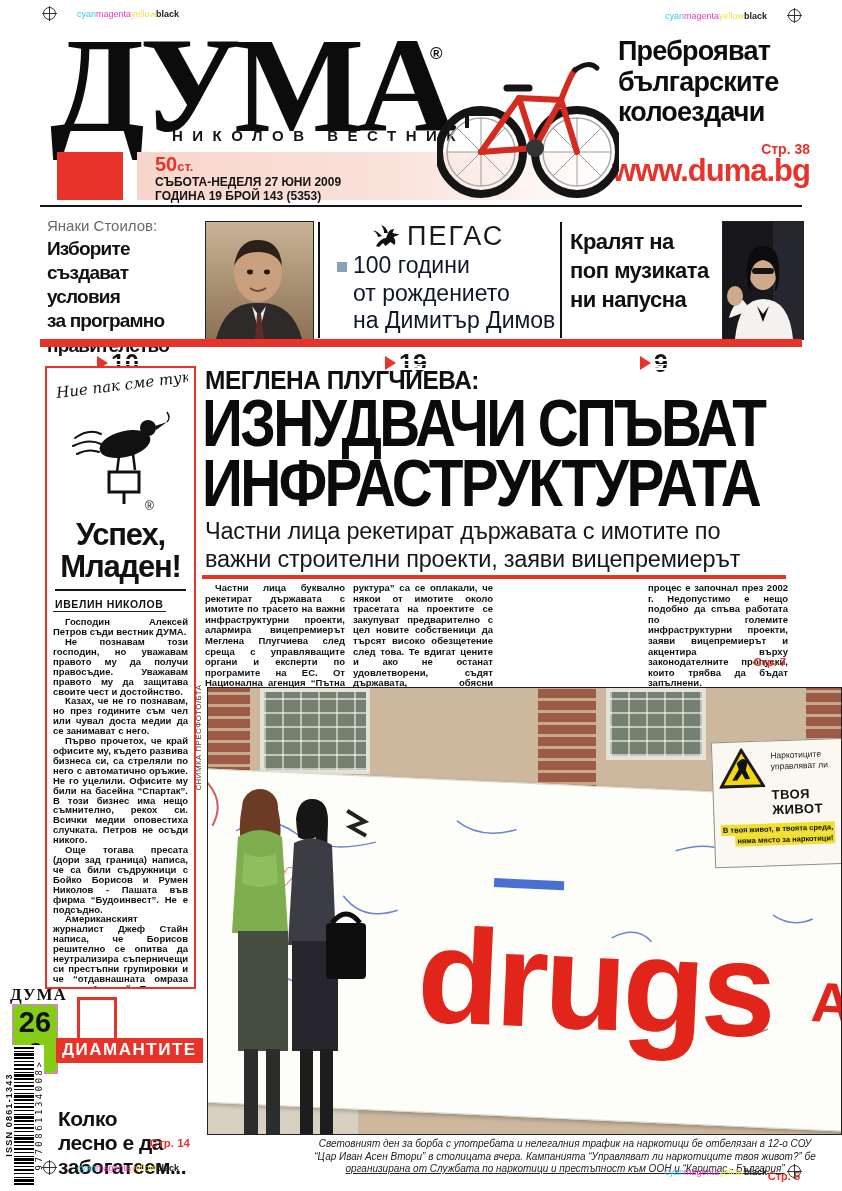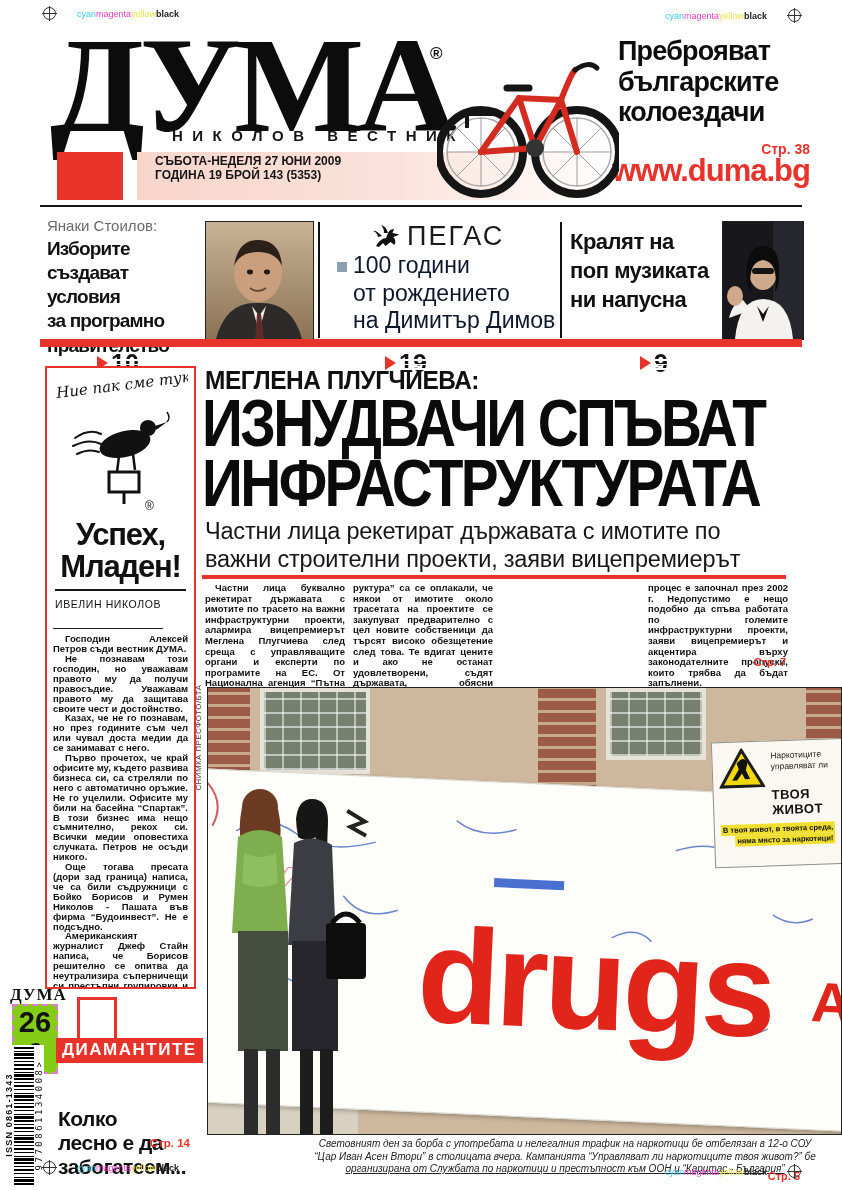--- a/index.html
+++ b/index.html
@@ -49,21 +49,21 @@
   .tri{width:0;height:0;border-left:11px solid #e8332a;border-top:7px solid transparent;border-bottom:7px solid transparent;margin-top:5px;}
   .pnum{position:relative;display:inline-block;font-size:25px;font-weight:800;line-height:1;color:#151515;}
   .pnum::after{content:"";position:absolute;left:-1px;right:-1px;top:5px;bottom:4px;
       background:repeating-linear-gradient(180deg,transparent 0 3px,#fff 3px 4.6px);}
 
   
   .opinion{left:45px;top:366px;width:151px;height:623px;border:2px solid #e8332a;background:#fff;
       box-sizing:border-box;padding:4px 6px;overflow:hidden;}
   .op-title{text-align:center;font-size:31px;font-weight:800;line-height:1.02;letter-spacing:-1.2px;margin-top:1px;}
   .op-rule{border:0;border-top:2px solid #151515;margin:7px 2px 3px;}
-  .op-byline{font-size:10.5px;font-weight:normal;letter-spacing:0.6px;border-bottom:1px solid #222;display:inline-block;padding:0 2px 18px;}
+  .op-byline{font-size:10.5px;font-weight:bold;letter-spacing:0.6px;border-bottom:1px solid #222;display:inline-block;padding:0 2px 1px;}
   .op-body{margin-top:5px;font-size:9.5px;font-weight:bold;line-height:9.9px;text-align:justify;}
   .op-body p{margin:0;text-indent:12px;}
 
   
   .kicker{left:205px;top:365px;font-size:26px;font-weight:bold;letter-spacing:-0.5px;transform:scaleX(0.94);transform-origin:left top;}
   .headline{left:202px;top:393px;font-size:66px;font-weight:800;line-height:60px;letter-spacing:-3px;
       white-space:nowrap;transform:scaleX(0.86);transform-origin:left top;color:#0b0b0b;}
   .subhead{left:205px;top:517px;font-size:23.5px;line-height:28px;letter-spacing:-0.2px;color:#161616;}
   .subrule{left:202px;top:575px;width:584px;height:3.5px;background:#e8332a;}
   .acol{position:absolute;top:583px;width:140px;height:106px;font-size:9.5px;font-weight:bold;
@@ -168,20 +168,21 @@
   <div class="abs promo">
     <div class="promo-line">Преброяват</div>
     <div class="promo-line">българските</div>
     <div class="promo-line">колоездачи</div>
     <div class="promo-page">Стр. 38</div>
   </div>
   <div class="abs website">www.duma.bg</div>
 
   <div class="abs red-square"></div>
   <div class="abs price-band">
+    <div class="price-line"><span>50</span><span class="price-unit">ст.</span></div>
     <div class="date-line">СЪБОТА-НЕДЕЛЯ 27 ЮНИ 2009</div>
     <div class="issue-line">ГОДИНА 19 БРОЙ 143 (5353)</div>
   </div>
   <div class="abs rule1"></div>
 
   <div class="abs t1-kicker">Янаки Стоилов:</div>
   <div class="abs t1-title">
     <div>Изборите</div>
     <div>създават условия</div>
     <div>за програмно</div>

